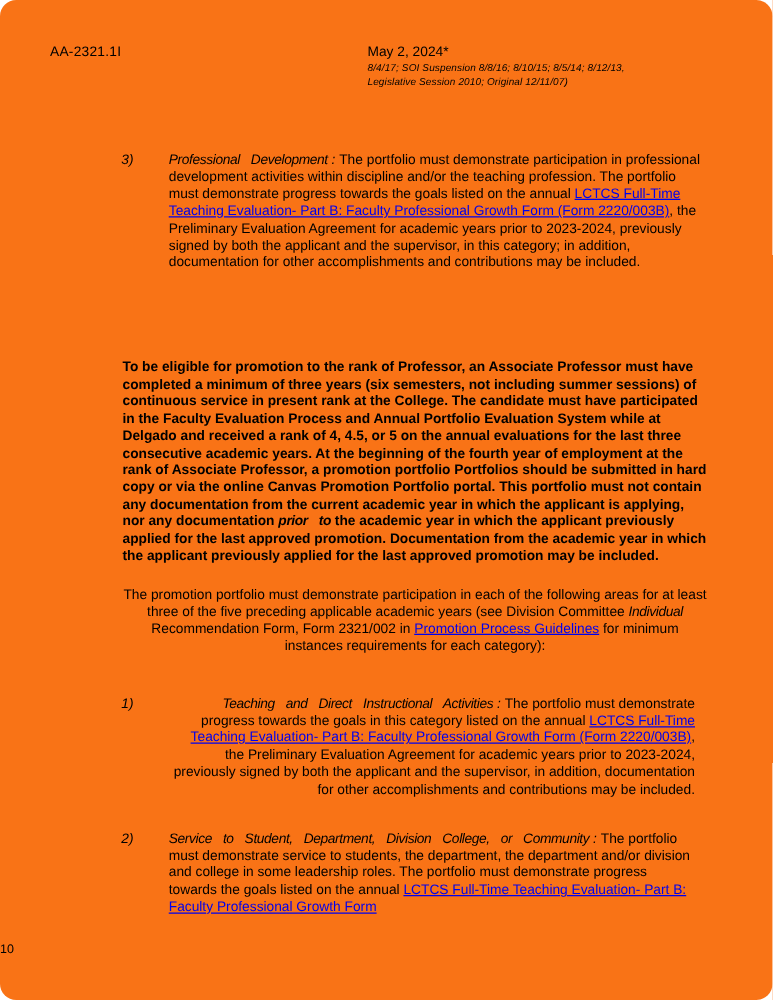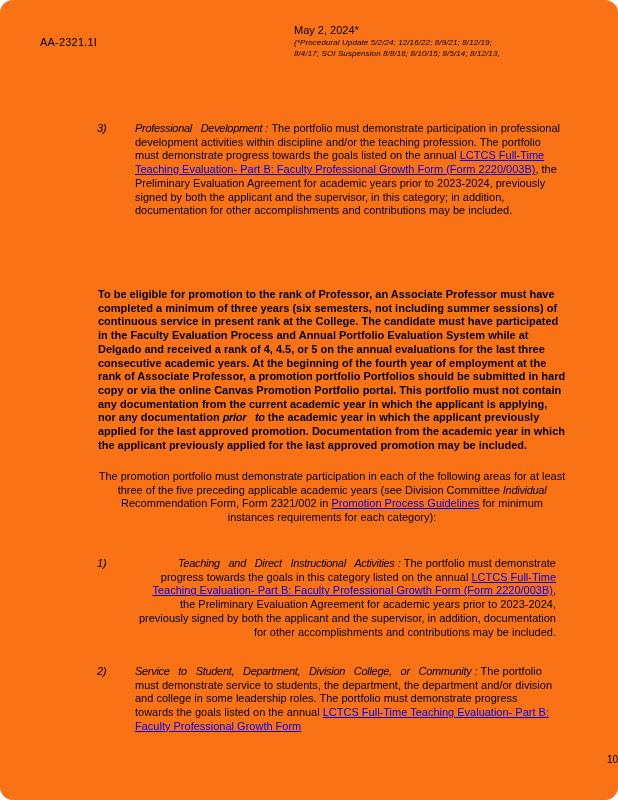--- a/index.html
+++ b/index.html
@@ -14,21 +14,21 @@
     position: relative;
     width: 618px; height: 800px;
     background: #f97316;
     overflow: hidden;
     border-radius: 13px;
   }
   .doc-number {
     position: absolute; left: 40px; top: 36px;
     font-size: 11px; letter-spacing: 0.2px;
   }
-  .date-block { position: absolute; left: 294px; top: 24px; width: 280px; }
+  .date-block { position: absolute; left: 294px; top: 36px; width: 280px; }
   .date-line { font-size: 11px; margin-bottom: 2px; }
   .note { font-size: 8px; font-style: italic; line-height: 10.6px; letter-spacing: 0.1px; }
 
   .body-text { font-size: 11px; line-height: 13.7px; }
 
   .hang { position: absolute; display: flex; }
   .hang .num { flex: none; font-size: 11px; line-height: 13.7px; }
   .hang .num.it { font-style: italic; }
 
   .cond-it {
@@ -63,35 +63,35 @@
   .item1 { left: 97px; top: 557px; }
   .item1 .num { width: 38px; }
   .item1 .txt { width: 421px; text-align: right; }
 
   .item2 { left: 97px; top: 665px; }
   .item2 .num { width: 38px; }
   .item2 .txt { width: 421px; }
 
   .page-num {
     position: absolute; left: 0; top: 754px; width: 618px;
-    text-align: right; font-size: 10px;
+    text-align: left; font-size: 10px;
   }
 </style>
 </head>
 <body>
 
 <div class="page">
 
   <div class="doc-number">AA-2321.1I</div>
 
   <div class="date-block">
     <div class="date-line">May 2, 2024*</div>
     <div class="note">
-      <div>(*Procedural Update 5/2/24; 12/16/22; 8/9/21; 8/12/19;</div>
       <div>8/4/17; SOI Suspension 8/8/16; 8/10/15; 8/5/14; 8/12/13,</div>
+      <div>Legislative Session 2010; Original 12/11/07)</div>
     </div>
   </div>
 
   <div class="hang item3">
     <div class="num it">3)</div>
     <div class="txt body-text">
       <span class="cond-it">Professional Development</span><span class="it"> : </span><span>The portfolio must demonstrate participation in professional development activities within discipline and/or the teaching profession. The portfolio must demonstrate progress towards the goals listed on the annual </span><a class="link">LCTCS Full-Time Teaching Evaluation- Part B: Faculty Professional Growth Form (Form 2220/003B)</a><span>, the Preliminary Evaluation Agreement for academic years prior to 2023-2024, previously signed by both the applicant and the supervisor, in this category; in addition, documentation for other accomplishments and contributions may be included.</span>
     </div>
   </div>
 

